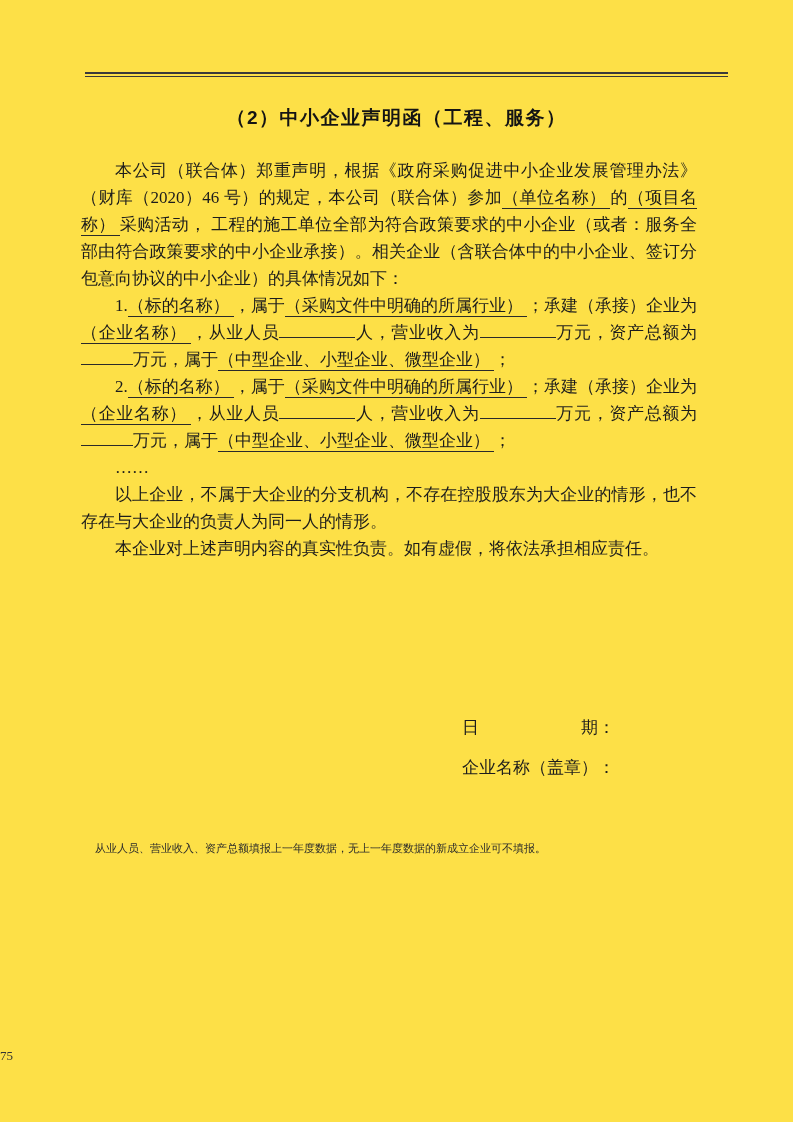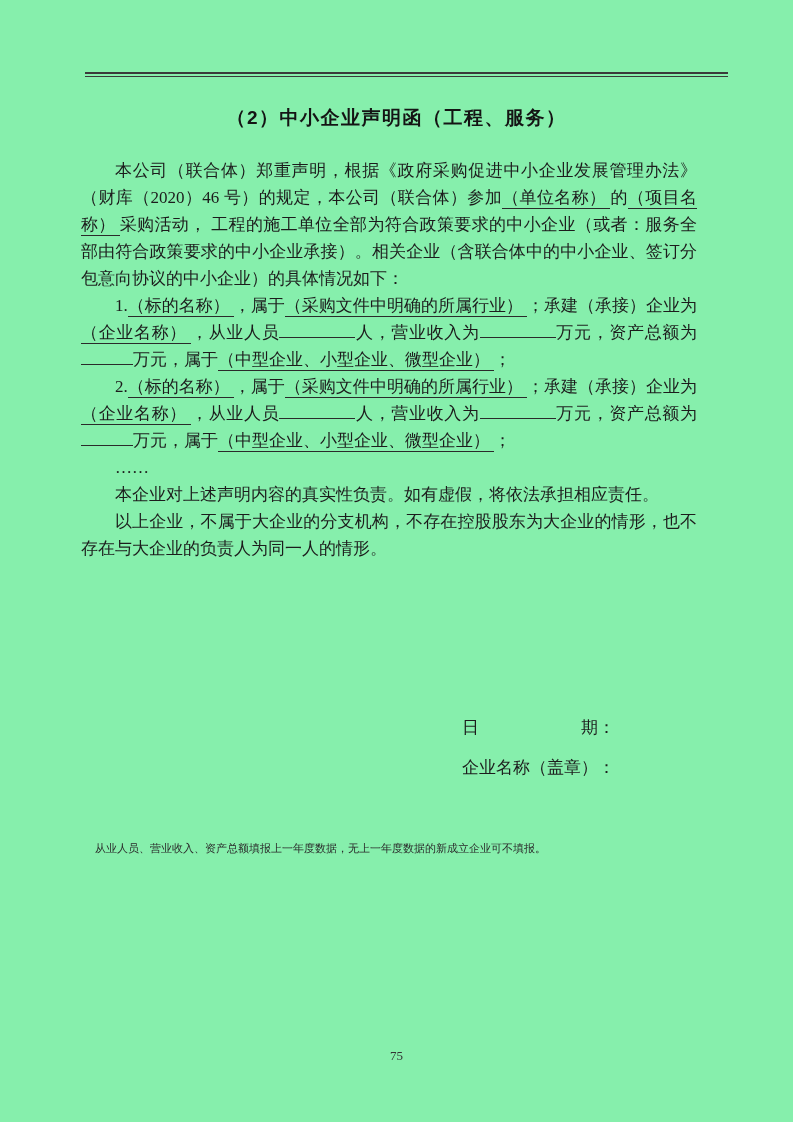--- a/index.html
+++ b/index.html
@@ -6,21 +6,21 @@
   body {
     width: 793px; height: 1122px;
     background: #ffffff;
     font-family: "Liberation Serif", "DejaVu Serif", serif;
     color: #1f1f1f;
     position: relative;
     overflow: hidden;
   }
   .page {
     position: absolute; inset: 0;
-    background: #86efac;
+    background: #fde047;
   }
   
   .header-rule {
     position: absolute;
     top: 72px; left: 85px; width: 643px;
     height: 2px;
     border-top: 2px solid #3a3a3a;
     border-bottom: 1px solid #3a3a3a;
   }
   .doc-title {
@@ -66,21 +66,21 @@
   .footnote {
     position: absolute;
     top: 838px; left: 95px; width: 620px;
     font-size: 11px;
     line-height: 20px;
     color: #2a2a2a;
   }
   .page-number {
     position: absolute;
     top: 1048px; left: 0; width: 100%;
-    text-align: center;
+    text-align: left;
     font-size: 13px;
     color: #333;
   }
 </style>
 </head>
 <body>
 
 <div class="page">
 
   <div class="header-rule"></div>
@@ -90,23 +90,23 @@
   <div class="main">
 
     <p><span>本公司（联合体）郑重声明，根据《政府采购促进中小企业发展管理办法》（财库（2020）46 号）的规定，本公司（联合体）参加</span><span class="u">（单位名称）</span><span>的</span><span class="u">（项目名称）</span><span>采购活动， 工程的施工单位全部为符合政策要求的中小企业（或者：服务全部由符合政策要求的中小企业承接）。相关企业（含联合体中的中小企业、签订分包意向协议的中小企业）的具体情况如下：</span></p>
 
     <p><span>1.</span><span class="u">（标的名称）</span><span>，属于</span><span class="u">（采购文件中明确的所属行业）</span><span>；承建（承接）企业为</span><span class="u">（企业名称）</span><span>，从业人员</span><span class="blank b76"></span><span>人，营业收入为</span><span class="blank b76"></span><span>万元，资产总额为</span><span class="blank b52"></span><span>万元，属于</span><span class="u">（中型企业、小型企业、微型企业）</span><span>；</span></p>
 
     <p><span>2.</span><span class="u">（标的名称）</span><span>，属于</span><span class="u">（采购文件中明确的所属行业）</span><span>；承建（承接）企业为</span><span class="u">（企业名称）</span><span>，从业人员</span><span class="blank b76"></span><span>人，营业收入为</span><span class="blank b76"></span><span>万元，资产总额为</span><span class="blank b52"></span><span>万元，属于</span><span class="u">（中型企业、小型企业、微型企业）</span><span>；</span></p>
 
     <p>……</p>
 
+    <p>以上企业，不属于大企业的分支机构，不存在控股股东为大企业的情形，也不存在与大企业的负责人为同一人的情形。</p>
+
     <p>本企业对上述声明内容的真实性负责。如有虚假，将依法承担相应责任。</p>
-
-    <p>以上企业，不属于大企业的分支机构，不存在控股股东为大企业的情形，也不存在与大企业的负责人为同一人的情形。</p>
 
   </div>
 
   <div class="signature">
     <p><span>日</span><span class="date-gap"></span><span>期：</span></p>
     <p>企业名称（盖章）：</p>
   </div>
 
   <div class="footnote">从业人员、营业收入、资产总额填报上一年度数据，无上一年度数据的新成立企业可不填报。</div>
 

